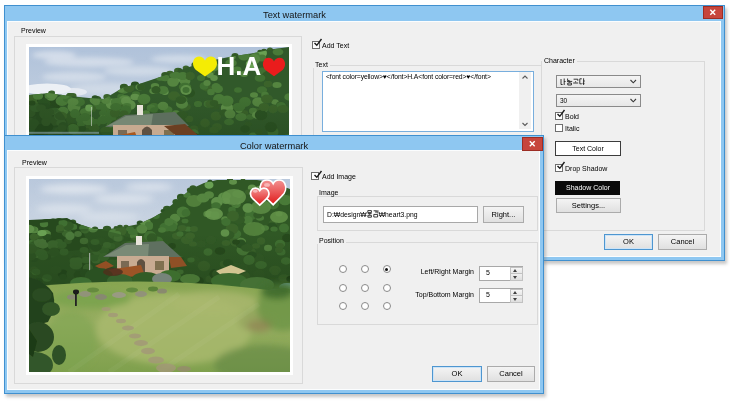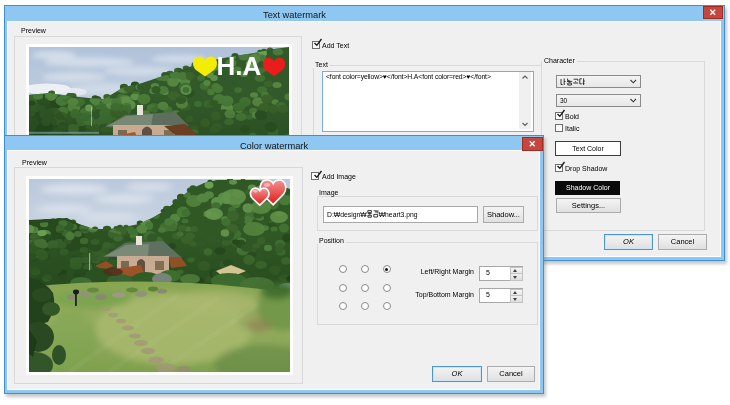--- a/index.html
+++ b/index.html
@@ -6,21 +6,21 @@
   body{width:730px;height:405px;background:#ffffff;font-family:"Liberation Sans",sans-serif;overflow:hidden;position:relative;}
   .abs{position:absolute;}
   .dlg{position:absolute;background:#8ec7f1;border:1px solid #4090cf;box-shadow:2px 3px 3px rgba(130,130,130,.45);}
   .dbody{position:absolute;background:#f0f0f0;border:1px solid #fbfdfe;}
   .tbar{position:absolute;left:0;right:0;text-align:center;font-size:9.3px;color:#151515;}
   .xbtn{position:absolute;background:#c7453c;border:1px solid #9d2d24;}
   .gbox{position:absolute;border:1px solid #d9d9d9;}
   .glabel{position:absolute;font-size:7px;color:#000;background:#f0f0f0;padding:0 2px;line-height:7px;}
   .lab{position:absolute;font-size:7px;color:#000;line-height:8px;white-space:nowrap;}
   .btn{position:absolute;background:linear-gradient(#f4f4f4,#e0e0e0);border:1px solid #ababab;font-size:7.5px;color:#000;text-align:center;}
-  .btnb{border:1px solid #4e96d0;box-shadow:inset 0 0 0 1px #cde4f7;font-style:italic;}
+  .btnb{border:1px solid #4e96d0;box-shadow:inset 0 0 0 1px #cde4f7;}
   .cb{position:absolute;width:6px;height:6px;background:#fff;border:1px solid #6e6e6e;}
   .rad{position:absolute;width:6px;height:6px;background:#fff;border:1px solid #8a8a8a;border-radius:50%;}
   .field{position:absolute;background:#fff;border:1px solid #a8a8a8;}
   .combo{position:absolute;background:linear-gradient(#f4f4f4,#e7e7e7);border:1px solid #8a8a8a;}
   .pframe{position:absolute;background:#fff;}
 </style>
 </head>
 <body>
 
 <div class="dlg" id="d1" style="left:4px;top:5px;width:719px;height:254px;"></div>
@@ -942,21 +942,21 @@
   </svg>
 <div class="lab" style="left:322px;top:173px;">Add Image</div>
 
 <div class="gbox" style="left:317px;top:196px;width:219px;height:33px;"></div>
 <div class="glabel" style="left:317px;top:189px;">Image</div>
 <div class="field" style="left:323px;top:206px;width:153px;height:15px;"></div>
 <div class="lab" style="left:327px;top:210px;font-size:6.8px;">D:₩design₩<svg width="12" height="8" style="vertical-align:-1.5px" fill="none" stroke="#222" stroke-width="0.9">
       <path d="M0.8 0.6 H4.4 V2.6 H0.8 Z M0.8 3.6 H4.6 M2.7 3.6 V4.8 M0.9 5.3 H4.4 M0.9 5.3 V7.2 H4.4 V5.3"></path>
       <path d="M6.6 0.8 H9.8 V2.8 M10.9 0.2 V3.4 M8 2 H9 M6.8 4.4 H10.6 M6.8 4.4 V7 H10.6 V4.4"></path>
     </svg>₩heart3.png</div>
-<div class="btn" style="left:483px;top:206px;width:39px;height:15px;line-height:15px;">Shadow...</div>
+<div class="btn" style="left:483px;top:206px;width:39px;height:15px;line-height:15px;">Right...</div>
 
 <div class="gbox" style="left:317px;top:242px;width:219px;height:81px;"></div>
 <div class="glabel" style="left:317px;top:237px;">Position</div>
 
 <div class="rad" style="left:339px;top:265px;"></div>
 <div class="rad" style="left:360.5px;top:265px;"></div>
 <div class="rad" style="left:382.5px;top:265px;"></div>
 <div class="abs" style="left:385px;top:267.5px;width:3px;height:3px;background:#111;border-radius:50%;"></div>
 <div class="rad" style="left:339px;top:283.5px;"></div>
 <div class="rad" style="left:360.5px;top:283.5px;"></div>

